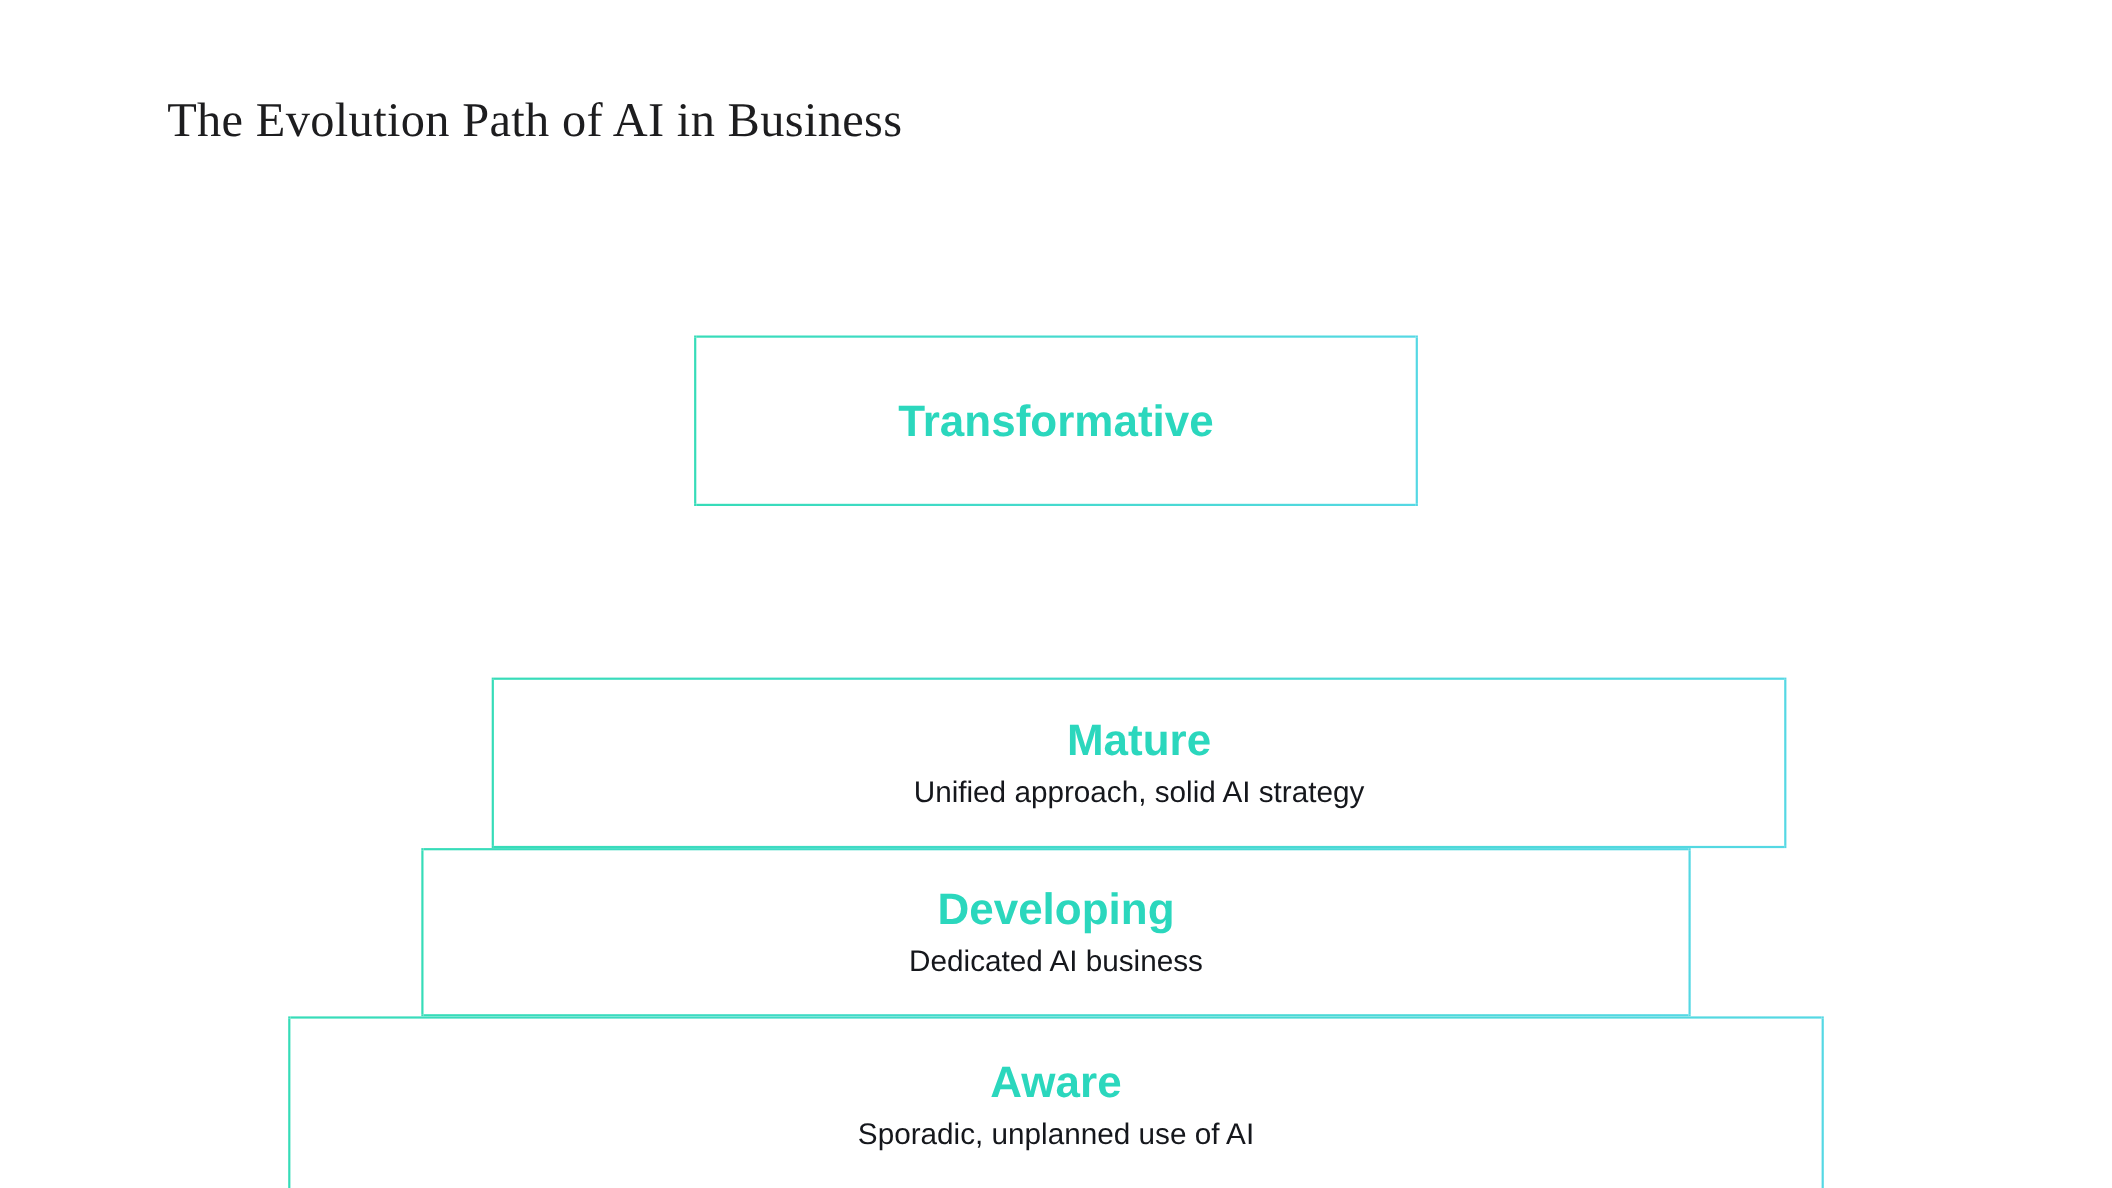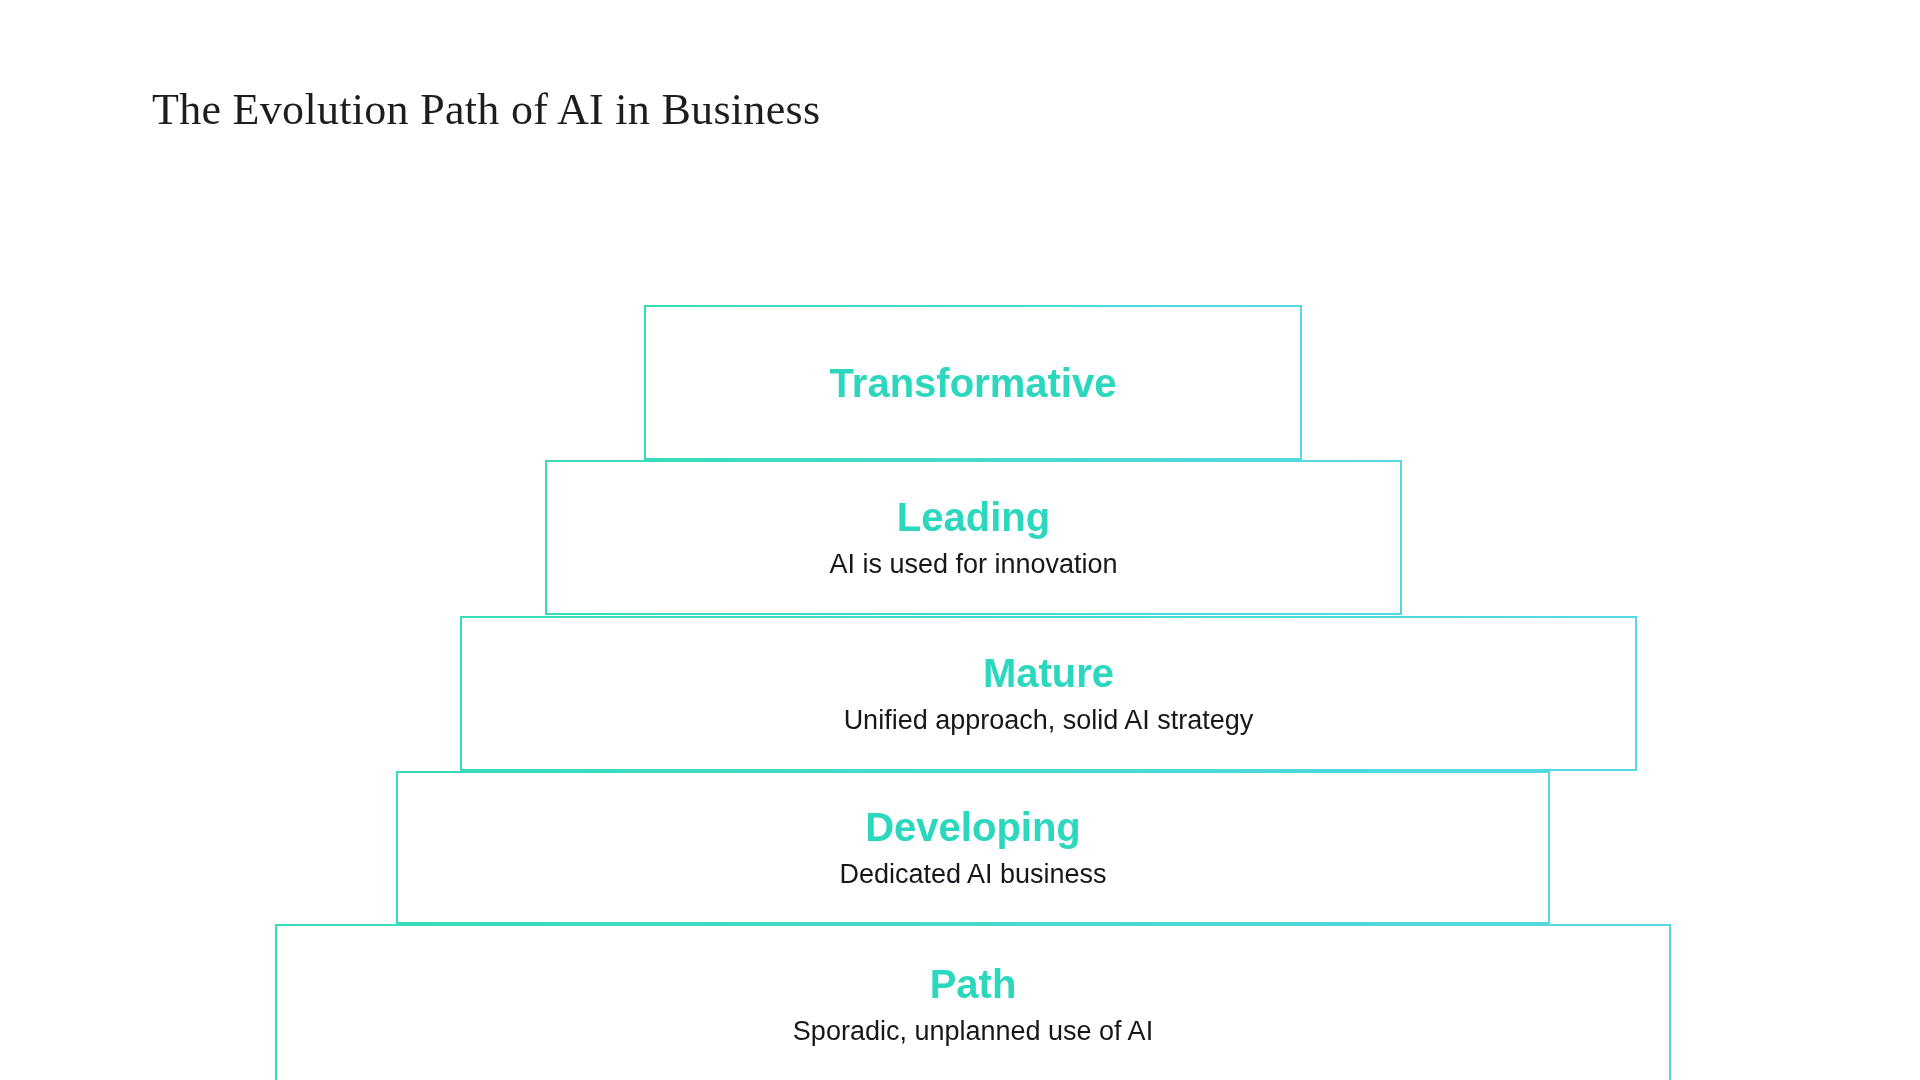--- a/index.html
+++ b/index.html
@@ -32,21 +32,20 @@
     box-sizing: border-box;
     background: #ffffff;
     border: 2px solid var(--border-start, #3adcbe);
     border-image: linear-gradient(90deg, var(--border-start, #36dcb8), var(--border-end, #55d8e4)) 1;
     display: flex;
     flex-direction: column;
     align-items: center;
     justify-content: center;
     gap: 9px;
     text-align: center;
-    margin-left: 13px;
   }
   .lvl1 { left: 631px; top: 305px; width: 658px; height: 155px; }
   .lvl2 { left: 532px; top: 460px; width: 857px; height: 155px; }
   .lvl3 { left: 447px; top: 616px; width: 1177px; height: 155px; }
   .lvl4 { left: 383px; top: 771px; width: 1154px; height: 153px; }
   .lvl5 { left: 262px; top: 924px; width: 1396px; height: 160px; }
   .level-name {
     font-size: 40px;
     font-weight: 700;
     line-height: 1.15;
@@ -65,33 +64,29 @@
 <body>
 
 <h1 class="diagram-title">The Evolution Path of AI in Business</h1>
 
 <div class="pyramid">
 
   <section class="level lvl1">
     <h2 class="level-name">Transformative</h2>
   </section>
 
-  <section class="level lvl2">
-    <h2 class="level-name">Leading</h2>
-    <p class="level-desc">AI is used for innovation</p>
-  </section>
 
   <section class="level lvl3">
     <h2 class="level-name">Mature</h2>
     <p class="level-desc">Unified approach, solid AI strategy</p>
   </section>
 
   <section class="level lvl4">
     <h2 class="level-name">Developing</h2>
     <p class="level-desc">Dedicated AI business</p>
   </section>
 
   <section class="level lvl5">
-    <h2 class="level-name">Path</h2>
+    <h2 class="level-name">Aware</h2>
     <p class="level-desc">Sporadic, unplanned use of AI</p>
   </section>
 
 </div>
 
 </body></html>

